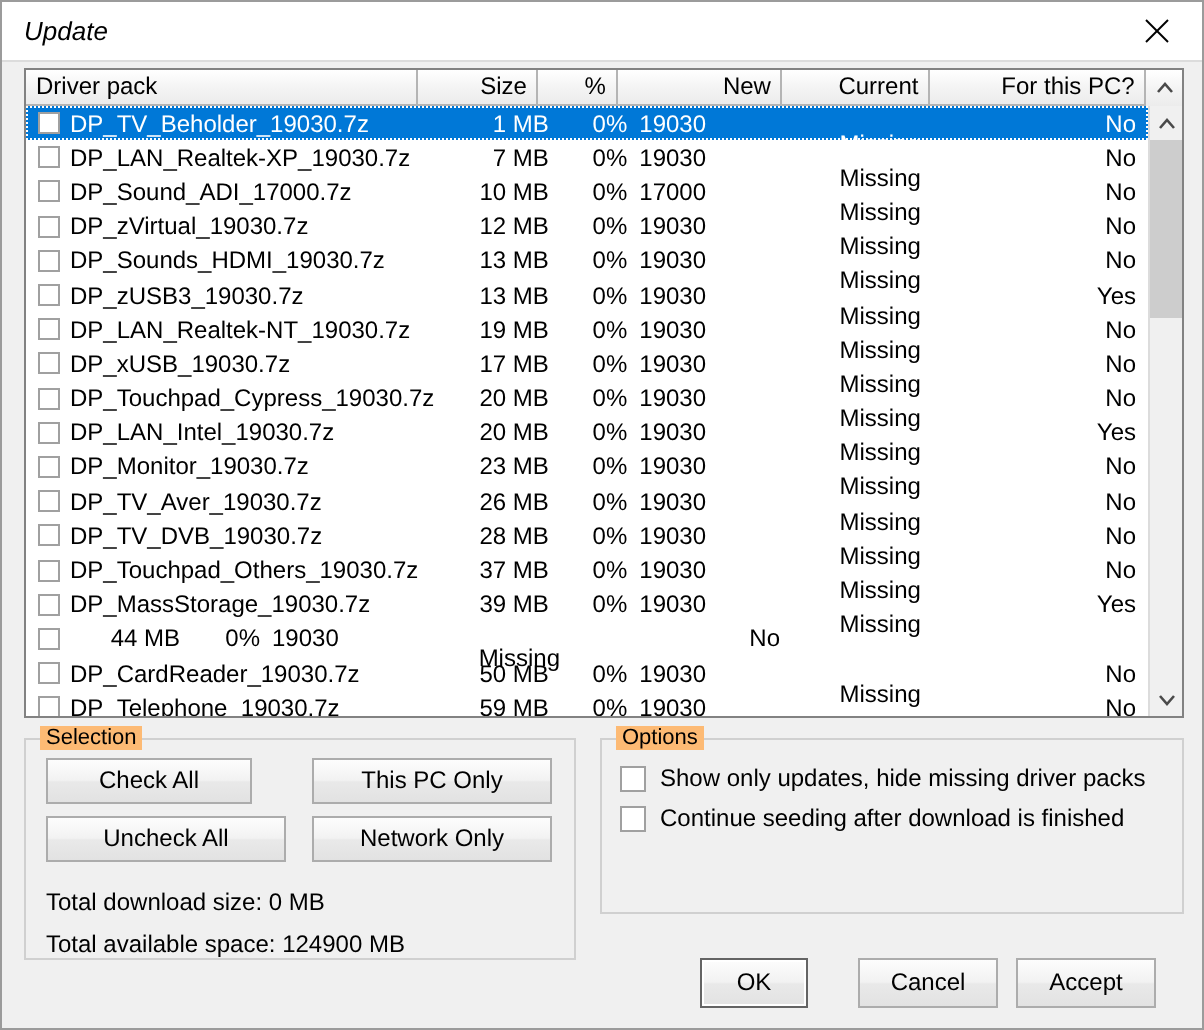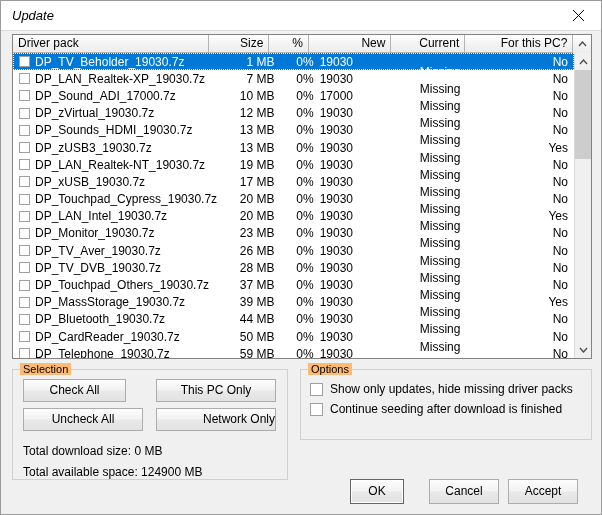--- a/index.html
+++ b/index.html
@@ -193,21 +193,21 @@
     position: absolute;
     top: -7px;
     left: 7px;
     background: #fdba74;
     padding: 0 3px;
     font-size: 11px;
     line-height: 12px;
     color: #000;
   }
   #selection-group { left: 11px; top: 368px; width: 276px; height: 111px; }
-  #options-group   { left: 299px; top: 368px; width: 292px; height: 71px; padding-left: 16px; }
+  #options-group   { left: 299px; top: 368px; width: 292px; height: 88px; padding-left: 16px; }
 
   
   .btn {
     position: absolute;
     box-sizing: border-box;
     background: linear-gradient(#fdfdfd, #f2f2f2 48%, #e9e9e9 52%, #e2e2e2);
     border: 1px solid #acacac;
     font-family: "Liberation Sans", sans-serif;
     font-size: 12px;
     color: #000;
@@ -216,21 +216,21 @@
     cursor: default;
     padding: 0;
   }
   .btn.default-btn {
     border: 1px solid #646464;
     box-shadow: 0 0 0 1px #ffffff inset;
   }
   #btn-check-all    { left: 22px;  top: 378px; width: 103px; height: 23px; line-height: 21px; }
   #btn-this-pc-only { left: 155px; top: 378px; width: 120px; height: 23px; line-height: 21px; }
   #btn-uncheck-all  { left: 22px;  top: 407px; width: 120px; height: 23px; line-height: 21px; }
-  #btn-network-only { left: 155px; top: 407px; width: 120px; height: 23px; line-height: 21px; text-align: right; }
+  #btn-network-only { left: 155px; top: 407px; width: 120px; height: 23px; line-height: 21px; }
 
   #btn-ok     { left: 349px; top: 478px; width: 54px; height: 25px; line-height: 23px; }
   #btn-cancel { left: 428px; top: 478px; width: 70px; height: 25px; line-height: 23px; }
   #btn-accept { left: 507px; top: 478px; width: 70px; height: 25px; line-height: 23px; }
 
   
   .info-text {
     position: absolute;
     font-size: 12px;
     line-height: 14px;
@@ -430,21 +430,20 @@
           <span class="cb"></span>
           <span class="cell c-name">DP_MassStorage_19030.7z</span>
           <span class="cell c-size">39 MB</span>
           <span class="cell c-pct">0%</span>
           <span class="cell c-new">19030</span>
           <span class="cell c-current">Missing</span>
           <span class="cell c-pc">Yes</span>
         </div>
         <div class="row">
           <span class="cb"></span>
-          <span class="cell c-name">DP_Bluetooth_19030.7z</span>
           <span class="cell c-size">44 MB</span>
           <span class="cell c-pct">0%</span>
           <span class="cell c-new">19030</span>
           <span class="cell c-current">Missing</span>
           <span class="cell c-pc">No</span>
         </div>
         <div class="row">
           <span class="cb"></span>
           <span class="cell c-name">DP_CardReader_19030.7z</span>
           <span class="cell c-size">50 MB</span>

